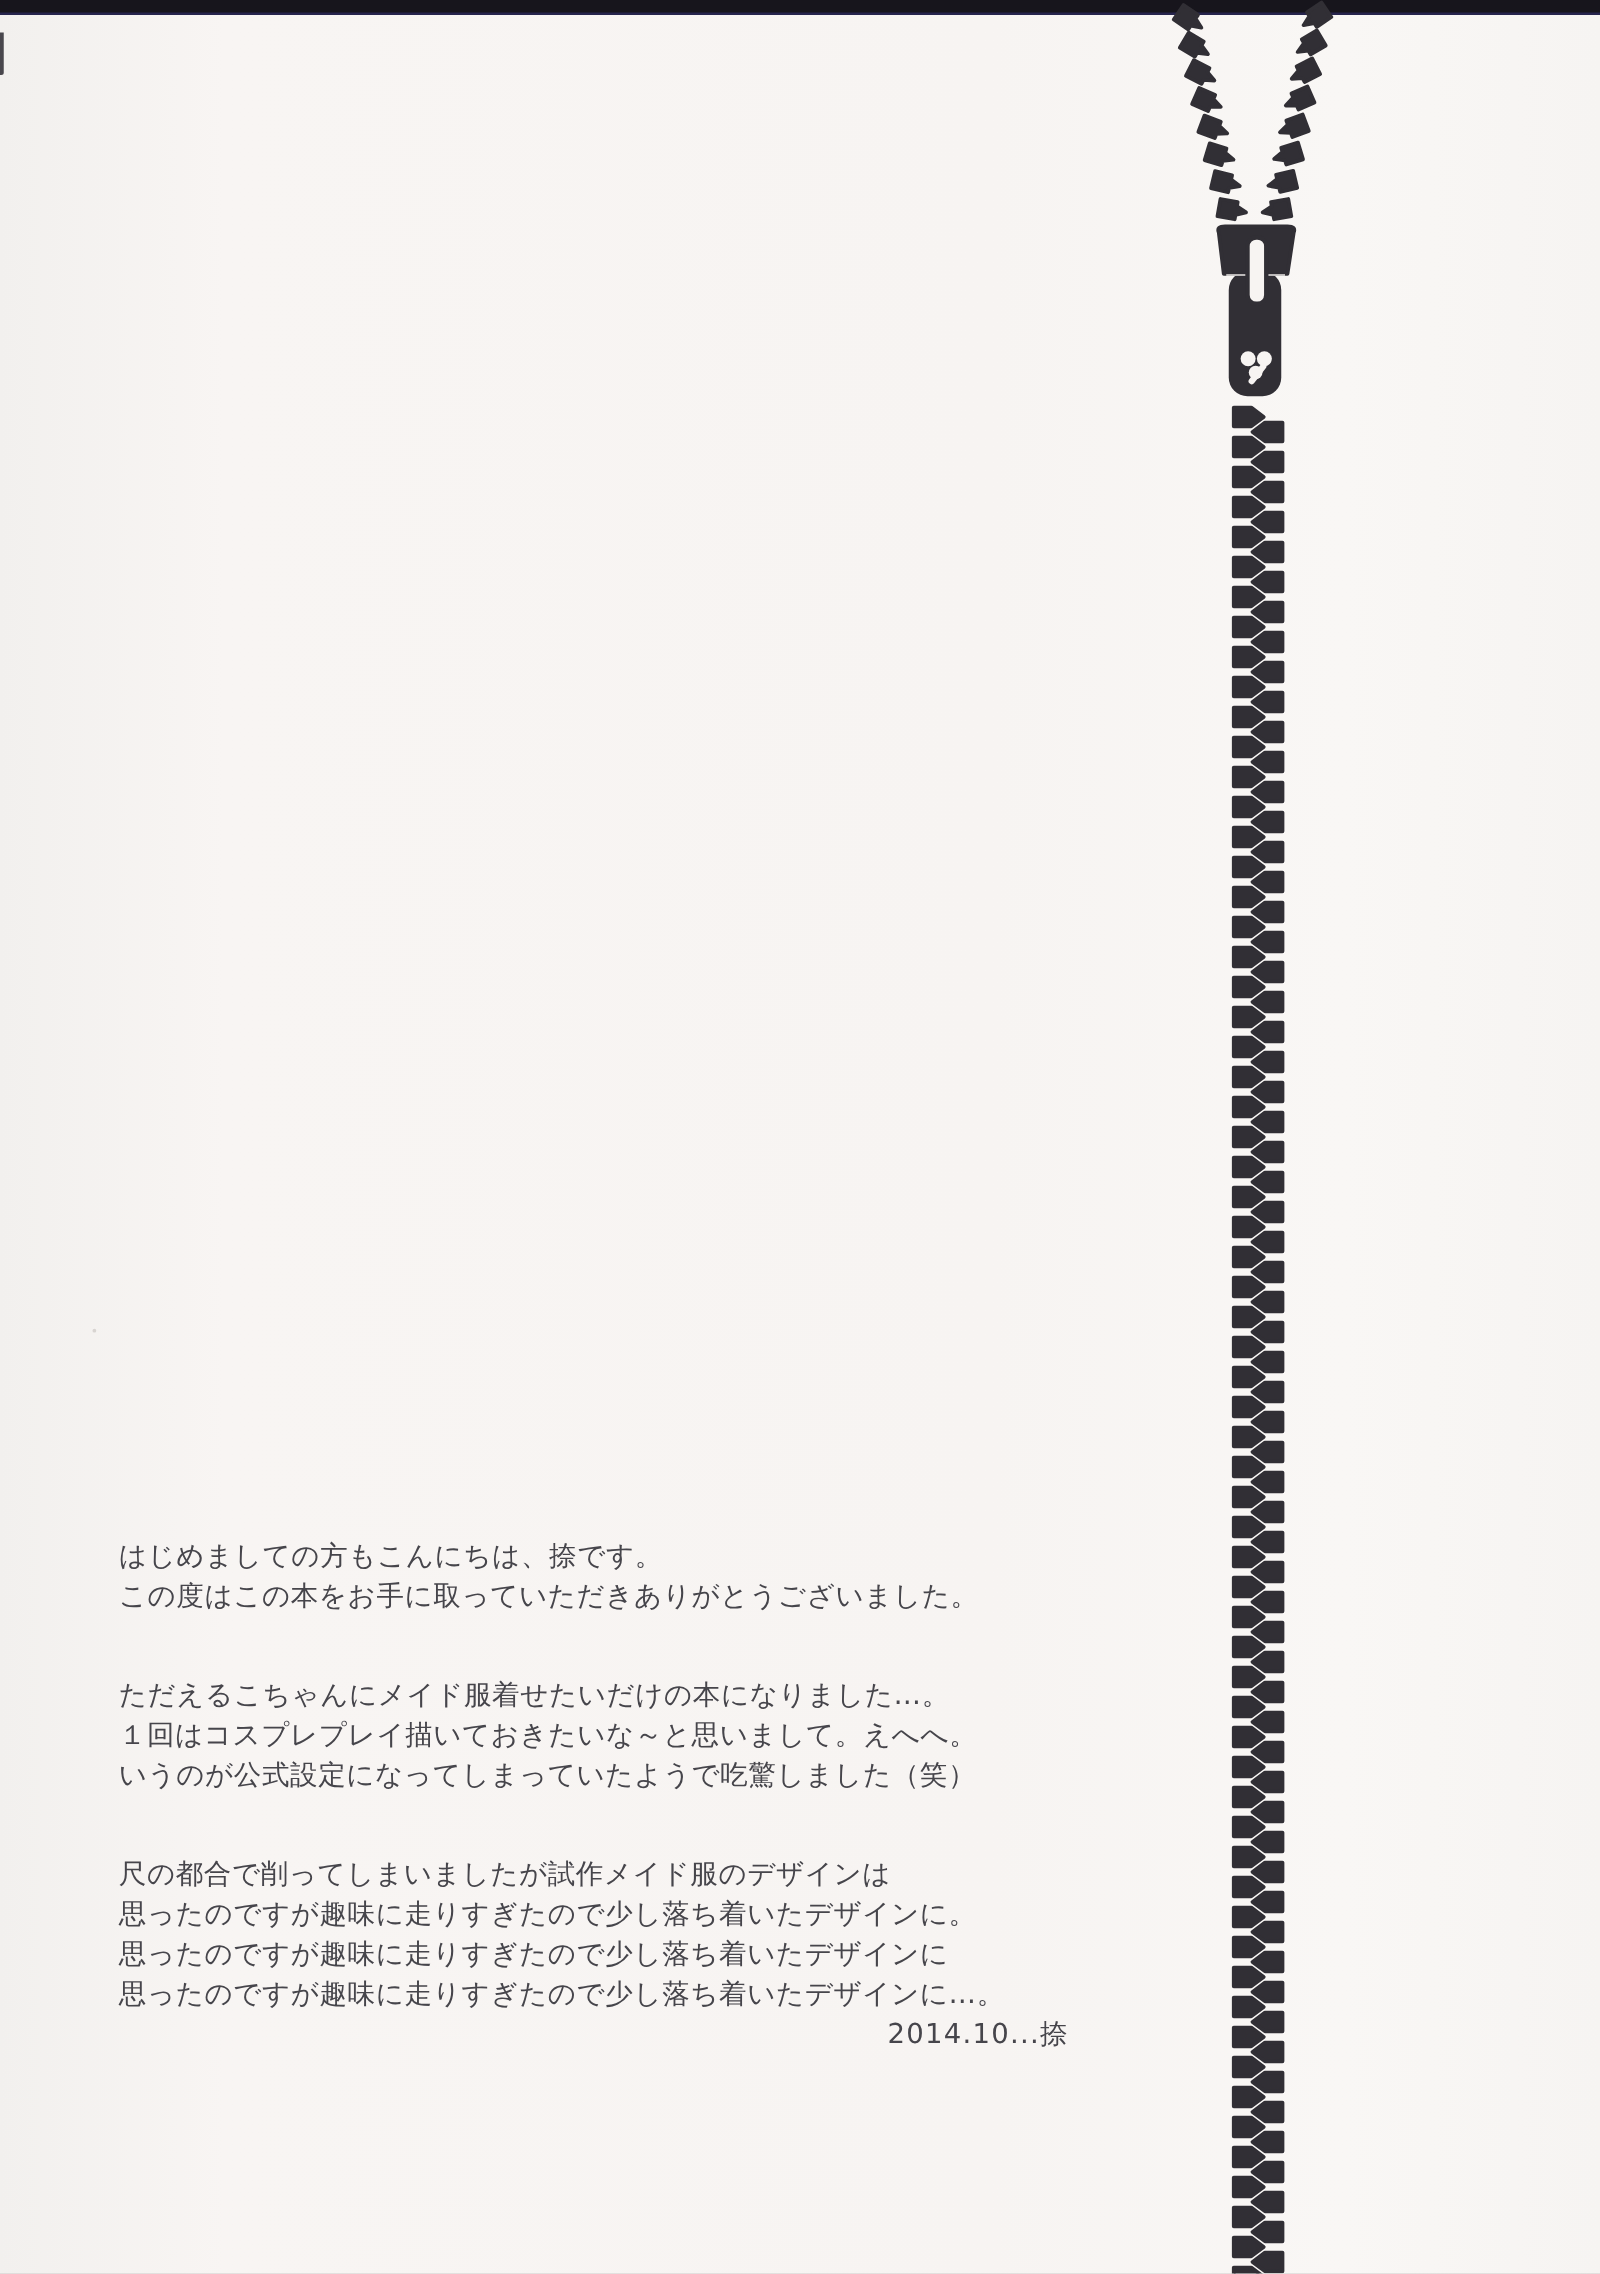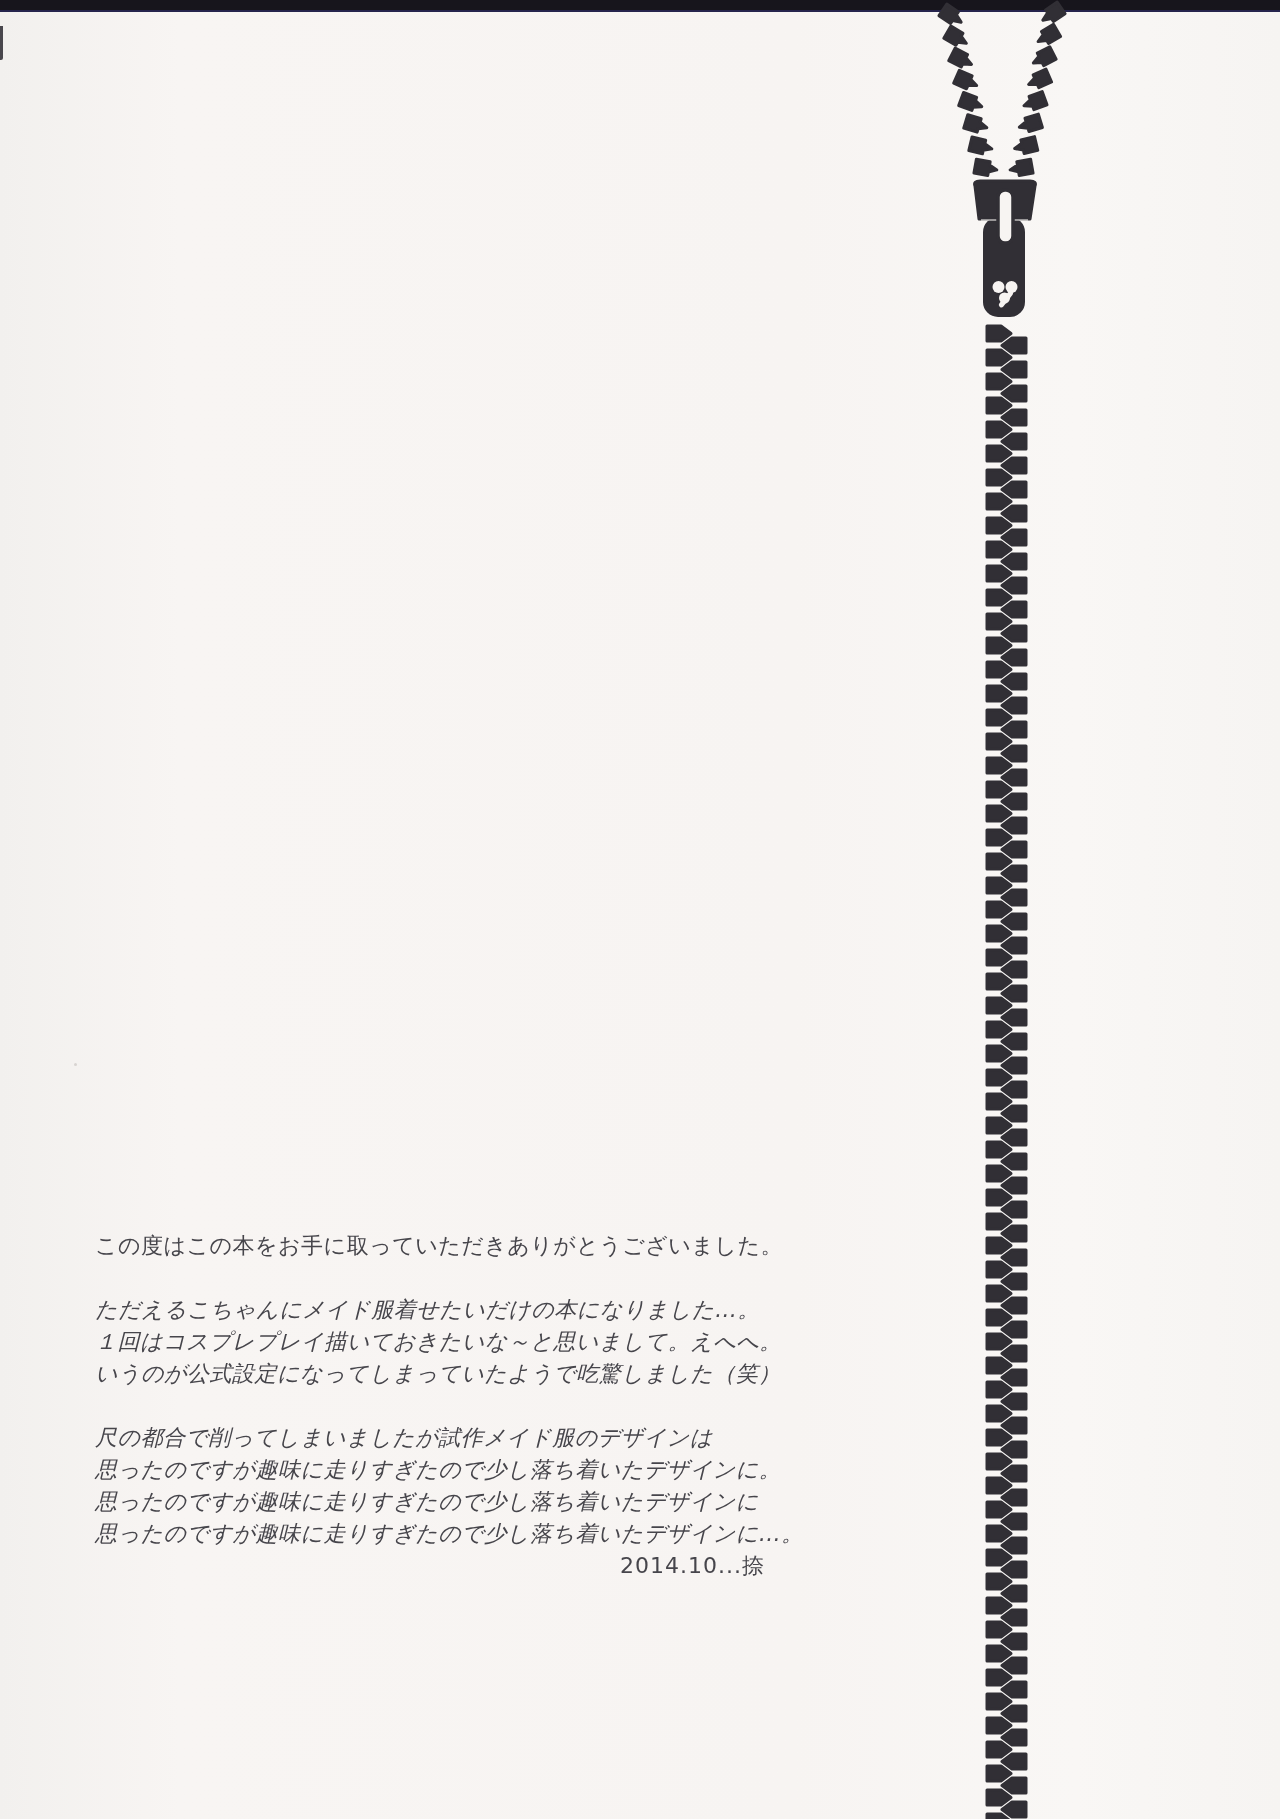--- a/index.html
+++ b/index.html
@@ -23,23 +23,23 @@
     position:absolute;left:74px;top:1063px;width:3px;height:3px;
     border-radius:50%;background:#d8d4d1;
   }
   #zipper{position:absolute;left:0;top:0;pointer-events:none;}
   .afterword{
     position:absolute;left:95px;top:1230px;width:760px;
     color:#46454b;
     font-size:22px;line-height:32px;
     letter-spacing:.5px;
   }
-  .para + .para{margin-top:32px;font-style:italic;}
+  .para + .para{margin-top:47px;}
   .line{white-space:nowrap;}
-  .signature{white-space:nowrap;padding-left:525px;letter-spacing:1px;}
+  .signature{white-space:nowrap;padding-left:525px;letter-spacing:1px;text-align:right;}
 </style>
 </head>
 <body>
 
 <div class="page">
   <div class="topbar"></div>
   <div class="leftmark"></div>
   <div class="speck"></div>
 
   <svg id="zipper" width="1280" height="1819" viewBox="0 0 1280 1819" aria-hidden="true">
@@ -236,20 +236,21 @@
       <g>
         <circle cx="998.5" cy="287" r="6" fill="#f7f4f2"></circle>
         <circle cx="1011.5" cy="287" r="6" fill="#f7f4f2"></circle>
         <circle cx="1004.5" cy="298" r="5.5" fill="#f7f4f2"></circle>
         <rect x="-2.5" y="-10" width="5" height="20" rx="2.5" fill="#f7f4f2" transform="translate(1006,299) rotate(38)"></rect>
       </g>
     </svg>
 
   <div class="afterword">
     <div class="para">
+        <div class="line">はじめましての方もこんにちは、捺です。</div>
         <div class="line">この度はこの本をお手に取っていただきありがとうございました。</div>
       </div>
       <div class="para">
         <div class="line">ただえるこちゃんにメイド服着せたいだけの本になりました…。</div>
         <div class="line">１回はコスプレプレイ描いておきたいな～と思いまして。えへへ。</div>
         <div class="line">いうのが公式設定になってしまっていたようで吃驚しました（笑）</div>
       </div>
       <div class="para">
         <div class="line">尺の都合で削ってしまいましたが試作メイド服のデザインは</div>
         <div class="line">思ったのですが趣味に走りすぎたので少し落ち着いたデザインに。</div>

